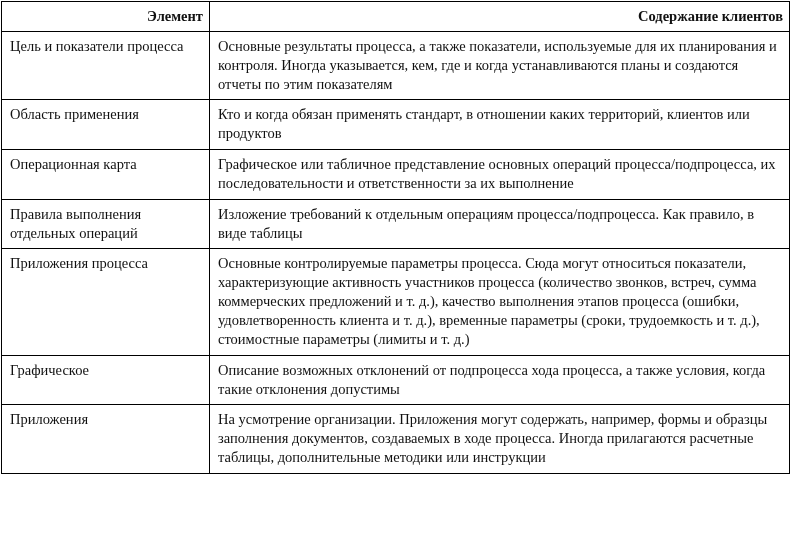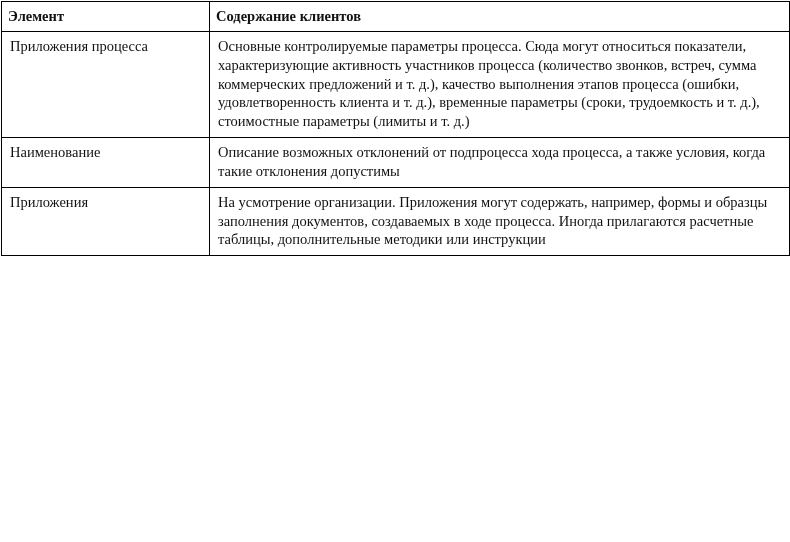--- a/index.html
+++ b/index.html
@@ -22,21 +22,21 @@
   }
   table.doc-table th,
   table.doc-table td {
     border: 1px solid #000000;
     vertical-align: top;
     font-size: 14.5px;
     line-height: 1.3;
     padding: 5px 8px 6px 8px;
   }
   table.doc-table th {
-    text-align: left;
+    text-align: right;
     font-weight: bold;
     padding: 5px 6px;
   }
   col.col-element { width: 208px; }
   col.col-content { width: 580px; }
   td.cell-element { }
   td.cell-content { }
 </style>
 </head>
 <body>
@@ -47,25 +47,41 @@
     <col class="col-content">
   </colgroup>
   <thead>
     <tr>
       <th>Элемент</th>
       <th>Содержание клиентов</th>
     </tr>
   </thead>
   <tbody>
     <tr>
+      <td class="cell-element">Цель и показатели процесса</td>
+      <td class="cell-content">Основные результаты процесса, а также показатели, используемые для их планирования и контроля. Иногда указывается, кем, где и когда устанавливаются планы и создаются отчеты по этим показателям</td>
+    </tr>
+    <tr>
+      <td class="cell-element">Область применения</td>
+      <td class="cell-content">Кто и когда обязан применять стандарт, в отношении каких территорий, клиентов или продуктов</td>
+    </tr>
+    <tr>
+      <td class="cell-element">Операционная карта</td>
+      <td class="cell-content">Графическое или табличное представление основных операций процесса/подпроцесса, их последовательности и ответственности за их выполнение</td>
+    </tr>
+    <tr>
+      <td class="cell-element">Правила выполнения отдельных операций</td>
+      <td class="cell-content">Изложение требований к отдельным операциям процесса/подпроцесса. Как правило, в виде таблицы</td>
+    </tr>
+    <tr>
       <td class="cell-element">Приложения процесса</td>
       <td class="cell-content">Основные контролируемые параметры процесса. Сюда могут относиться показатели, характеризующие активность участников процесса (количество звонков, встреч, сумма коммерческих предложений и т. д.), качество выполнения этапов процесса (ошибки, удовлетворенность клиента и т. д.), временные параметры (сроки, трудоемкость и т. д.), стоимостные параметры (лимиты и т. д.)</td>
     </tr>
     <tr>
-      <td class="cell-element">Наименование</td>
+      <td class="cell-element">Графическое</td>
       <td class="cell-content">Описание возможных отклонений от подпроцесса хода процесса, а также условия, когда такие отклонения допустимы</td>
     </tr>
     <tr>
       <td class="cell-element">Приложения</td>
       <td class="cell-content">На усмотрение организации. Приложения могут содержать, например, формы и образцы заполнения документов, создаваемых в ходе процесса. Иногда прилагаются расчетные таблицы, дополнительные методики или инструкции</td>
     </tr>
   </tbody>
 </table>
 
 </body></html>

